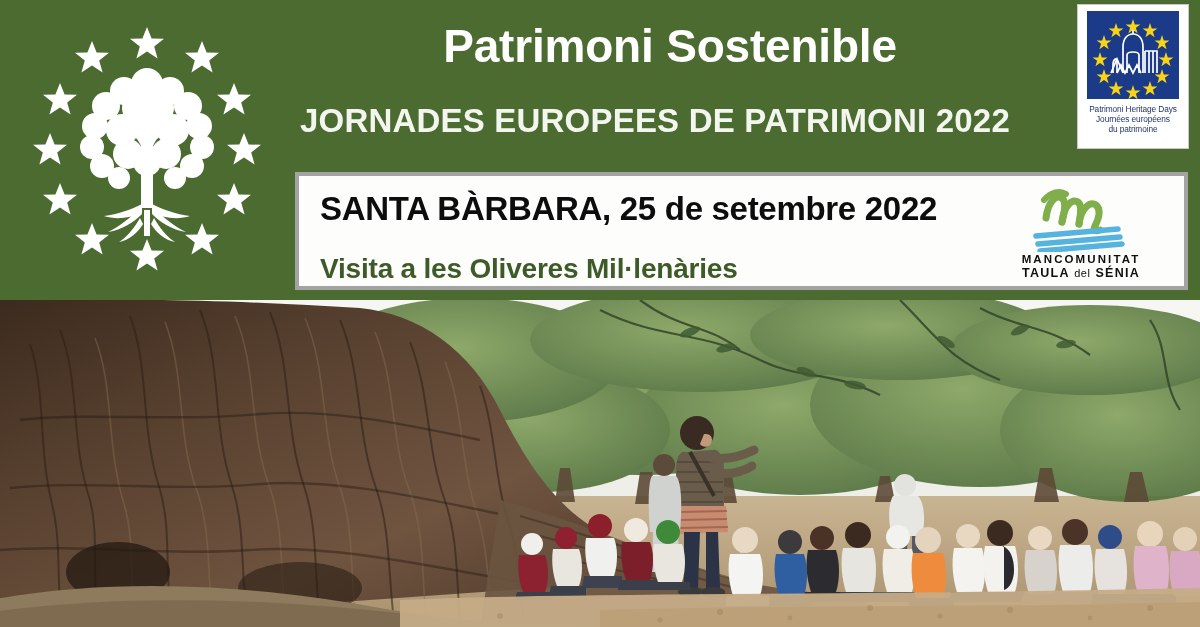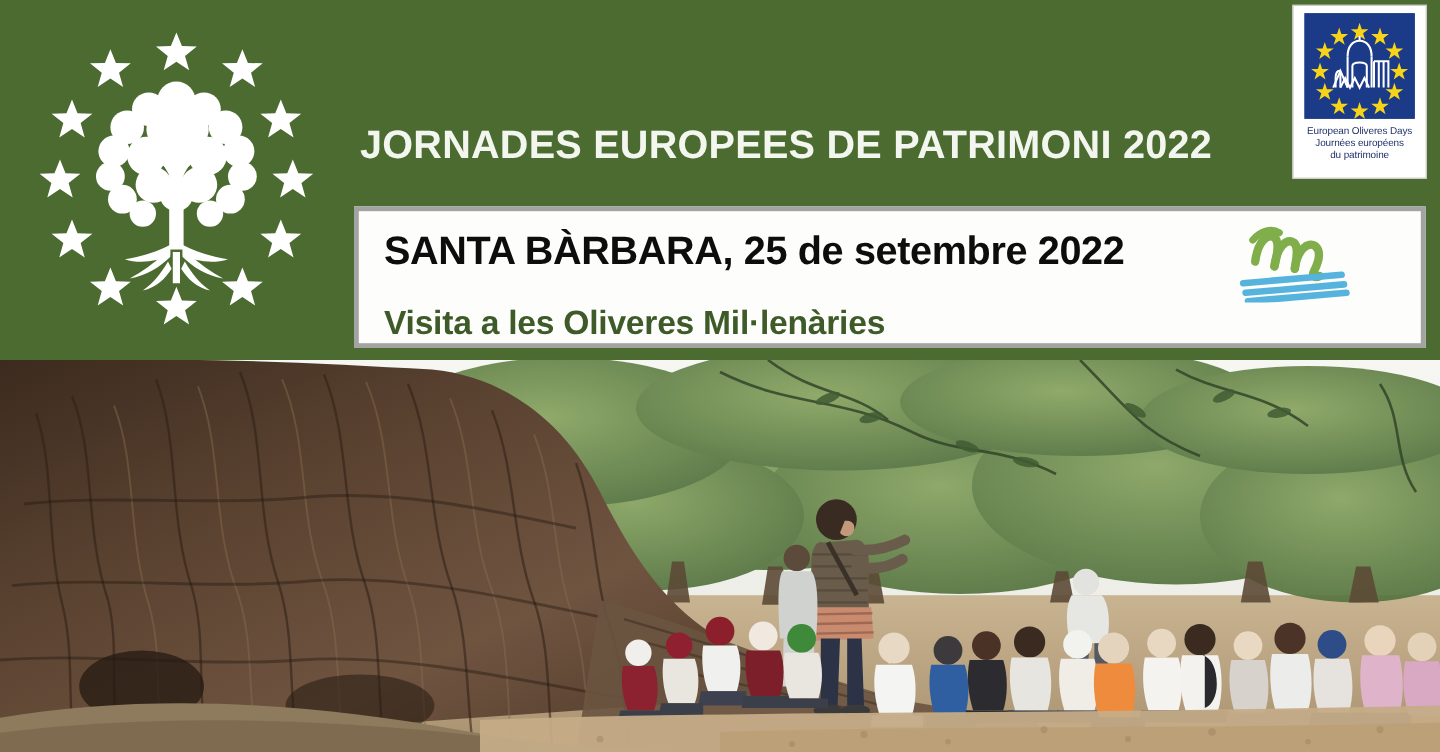--- a/index.html
+++ b/index.html
@@ -235,20 +235,21 @@
           <path d="M134,192 C146,198 158,202 172,204 C160,208 146,206 134,201 Z"></path>
           <path d="M122,196 C112,206 102,214 90,220 C104,218 116,210 124,202 Z"></path>
           <path d="M136,196 C146,206 156,214 168,220 C154,218 142,210 134,202 Z"></path>
           <path d="M126,198 L126,224 L132,224 L132,198 Z"></path>
           <path d="M122,206 C116,216 110,224 101,230 C112,228 120,220 125,212 Z"></path>
           <path d="M136,206 C142,216 148,224 157,230 C146,228 138,220 133,212 Z"></path>
         </g>
       </svg>
     </div>
 
+    <div class="headline">Patrimoni Sostenible</div>
 
     <div class="subheadline">JORNADES EUROPEES DE PATRIMONI 2022</div>
 
     <div class="eu-logo">
       <div class="eu-flag">
         <svg viewBox="0 0 92 88" xmlns="http://www.w3.org/2000/svg">
           <rect x="0" y="0" width="92" height="88" fill="#1b3a87"></rect>
           <g fill="#f7d417">
             <polygon points="46,8 47.8,13.4 53.4,13.4 48.9,16.8 50.6,22.2 46,18.9 41.4,22.2 43.1,16.8 38.6,13.4 44.2,13.4"></polygon>
             <polygon points="63,12 64.8,17.4 70.4,17.4 65.9,20.8 67.6,26.2 63,22.9 58.4,26.2 60.1,20.8 55.6,17.4 61.2,17.4"></polygon>
@@ -273,21 +274,21 @@
             <path d="M58,40 L58,62 M62,40 L62,62 M66,40 L66,62 M70,44 L70,62"></path>
             <path d="M58,40 L70,40 L70,44"></path>
             <path d="M30,62 L30,50 M26,62 L26,54"></path>
             <path d="M30,50 C30,46 26,48 26,54"></path>
             <path d="M24,62 L30,48 L36,62"></path>
             <path d="M30,62 L34,54 L38,62 L42,54 L46,62 L50,54 L54,62"></path>
           </g>
         </svg>
       </div>
       <div class="eu-caption">
-        <span class="en">European Oliveres Days</span>
+        <span class="en">Patrimoni Heritage Days</span>
         <span class="fr">Journées européens</span>
         <span class="fr">du patrimoine</span>
       </div>
     </div>
 
     <div class="info-panel">
       <div class="info-city">SANTA BÀRBARA, 25 de setembre 2022</div>
       <div class="info-visit">Visita a les Oliveres Mil·lenàries</div>
 
       <div class="manco-logo">
@@ -300,20 +301,24 @@
               <path d="M83,40 C85,24 94,17 100,21 C106,26 102,36 99,42 C97,46 99,48 104,46" stroke-width="7"></path>
               <path d="M48,16 C55,8 64,6 70,10" stroke-width="6"></path>
             </g>
 
             <g stroke="#55b3dd" stroke-linecap="round" stroke-width="5.5" fill="none">
               <line x1="40" y1="52" x2="122" y2="45"></line>
               <line x1="42" y1="60" x2="124" y2="53"></line>
               <line x1="44" y1="67" x2="126" y2="60"></line>
             </g>
           </svg>
+        </div>
+        <div class="manco-text">
+          <span class="l1">MANCOMUNITAT</span>
+          <span class="l2"><span>TAULA</span> <span class="soft">del</span> <span>SÉNIA</span></span>
         </div>
       </div>
     </div>
   </div>
 
   <div class="photo">
     <svg viewBox="0 0 1200 327" xmlns="http://www.w3.org/2000/svg" preserveAspectRatio="none">
       <defs>
         <linearGradient id="skyG" x1="0" y1="0" x2="0" y2="1">
           <stop offset="0%" stop-color="#f6f6f2"></stop>

